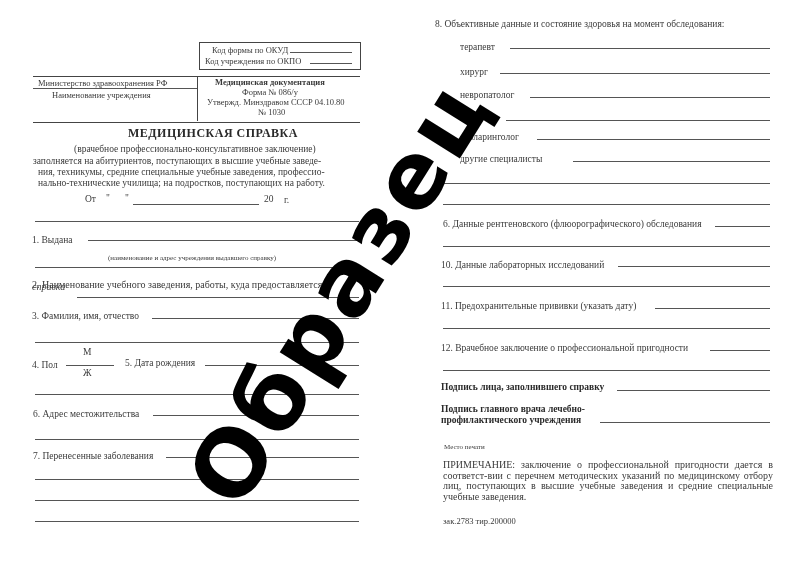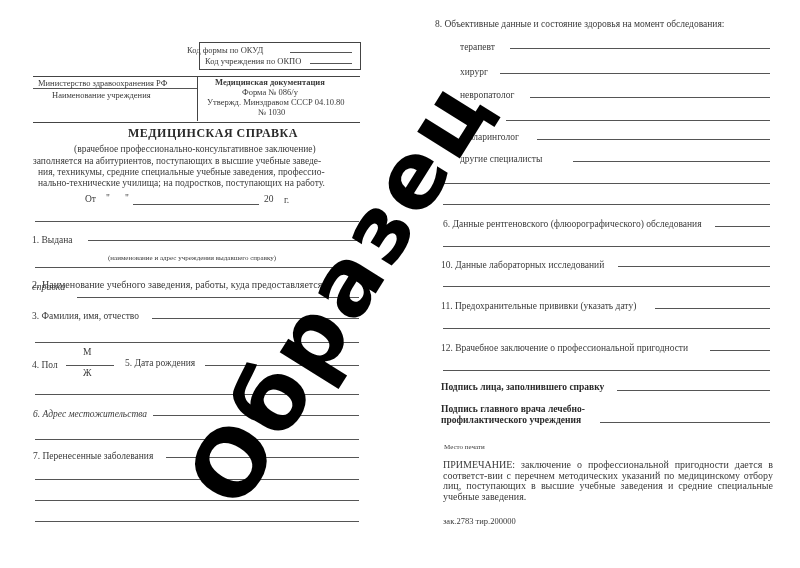--- a/index.html
+++ b/index.html
@@ -20,21 +20,21 @@
   .stamp { position:absolute; left:340px; top:292px; transform:translate(-50%,-50%) rotate(-58deg);
            font-family:"DejaVu Sans","Liberation Sans",sans-serif; font-weight:bold;
            font-size:92px; color:#000; letter-spacing:4px; white-space:nowrap; line-height:1; }
 </style>
 </head>
 <body>
 
 <div>
 
   <div class="okud-box"></div>
-  <span class="abs txt sm" style="left:187px;top:46px;text-align:center;">Код формы по ОКУД</span>
+  <span class="abs txt sm" style="left:212px;top:46px;text-align:center;">Код формы по ОКУД</span>
   <div class="line" style="left:290px;top:52px;width:62px;"></div>
   <span class="abs txt sm" style="left:205px;top:57px;">Код учреждения по ОКПО</span>
   <div class="line" style="left:310px;top:63px;width:42px;"></div>
 
   <div class="hdr-table"></div>
   <div class="hdr-vdiv"></div>
   <div class="line" style="left:33px;top:88px;width:164px;"></div>
   <span class="abs txt sm" style="left:38px;top:79px;">Министерство здравоохранения РФ</span>
   <span class="abs txt sm" style="left:52px;top:91px;">Наименование учреждения</span>
   <span class="abs txt sm" style="left:215px;top:78px;font-weight:bold;">Медицинская документация</span>
@@ -71,21 +71,21 @@
   <div class="line" style="left:35px;top:342px;width:324px;"></div>
 
   <span class="abs txt" style="left:83px;top:348px;">М</span>
   <span class="abs txt" style="left:32px;top:361px;">4.  Пол</span>
   <div class="line" style="left:66px;top:365px;width:48px;"></div>
   <span class="abs txt" style="left:83px;top:369px;">Ж</span>
   <span class="abs txt" style="left:125px;top:359px;">5.  Дата  рождения</span>
   <div class="line" style="left:205px;top:365px;width:154px;"></div>
   <div class="line" style="left:35px;top:394px;width:324px;"></div>
 
-  <span class="abs txt" style="left:33px;top:410px;font-style:italic;">6.  Адрес местожительства</span>
+  <span class="abs txt" style="left:33px;top:410px;">6.  Адрес местожительства</span>
   <div class="line" style="left:153px;top:415px;width:206px;"></div>
   <div class="line" style="left:35px;top:439px;width:324px;"></div>
 
   <span class="abs txt" style="left:33px;top:452px;">7.  Перенесенные заболевания</span>
   <div class="line" style="left:166px;top:457px;width:193px;"></div>
   <div class="line" style="left:35px;top:479px;width:324px;"></div>
   <div class="line" style="left:35px;top:500px;width:324px;"></div>
   <div class="line" style="left:35px;top:521px;width:324px;"></div>
 
   <span class="abs txt" style="left:435px;top:20px;">8.  Объективные  данные  и  состояние  здоровья  на  момент  обследования:</span>

